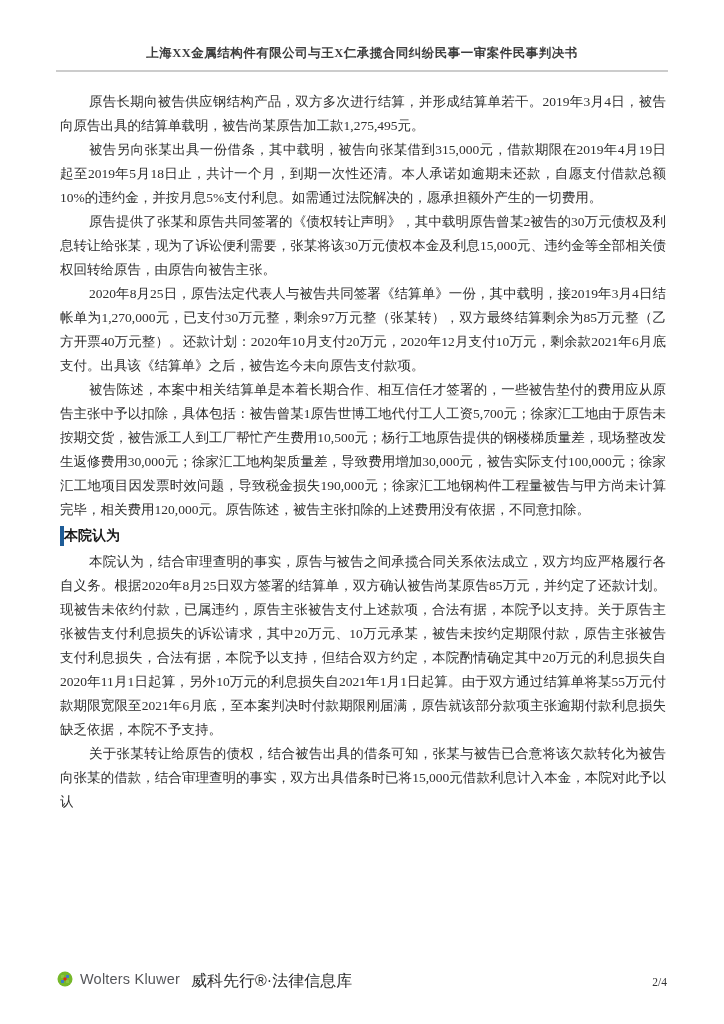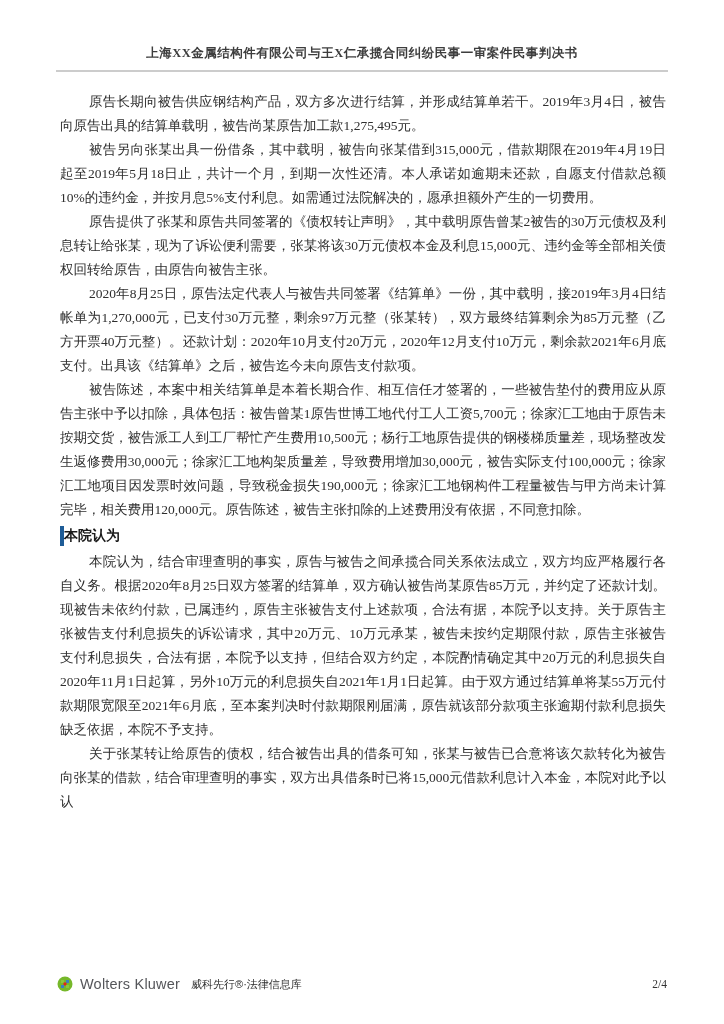--- a/index.html
+++ b/index.html
@@ -60,35 +60,34 @@
     left: 57px;
     right: 57px;
     bottom: 32px;
     display: flex;
     justify-content: space-between;
     align-items: center;
     font-family: "Liberation Sans", sans-serif;
   }
   .footer-left {
     display: flex;
-    align-items: center;
   }
   .wk-logo {
     display: inline-flex;
     width: 16px;
     height: 16px;
     margin-right: 7px;
   }
   .wk-brand {
     font-size: 14.5px;
     color: #55565a;
     letter-spacing: 0.2px;
   }
   .wk-product {
-    font-size: 11px;
+    font-size: 16px;
     color: #2f2f2f;
     margin-left: 11px;
     font-family: "Liberation Sans", "DejaVu Sans", sans-serif;
   }
   .page-number {
     font-size: 11.5px;
     color: #333333;
     font-family: "Liberation Serif", serif;
   }
 </style>

